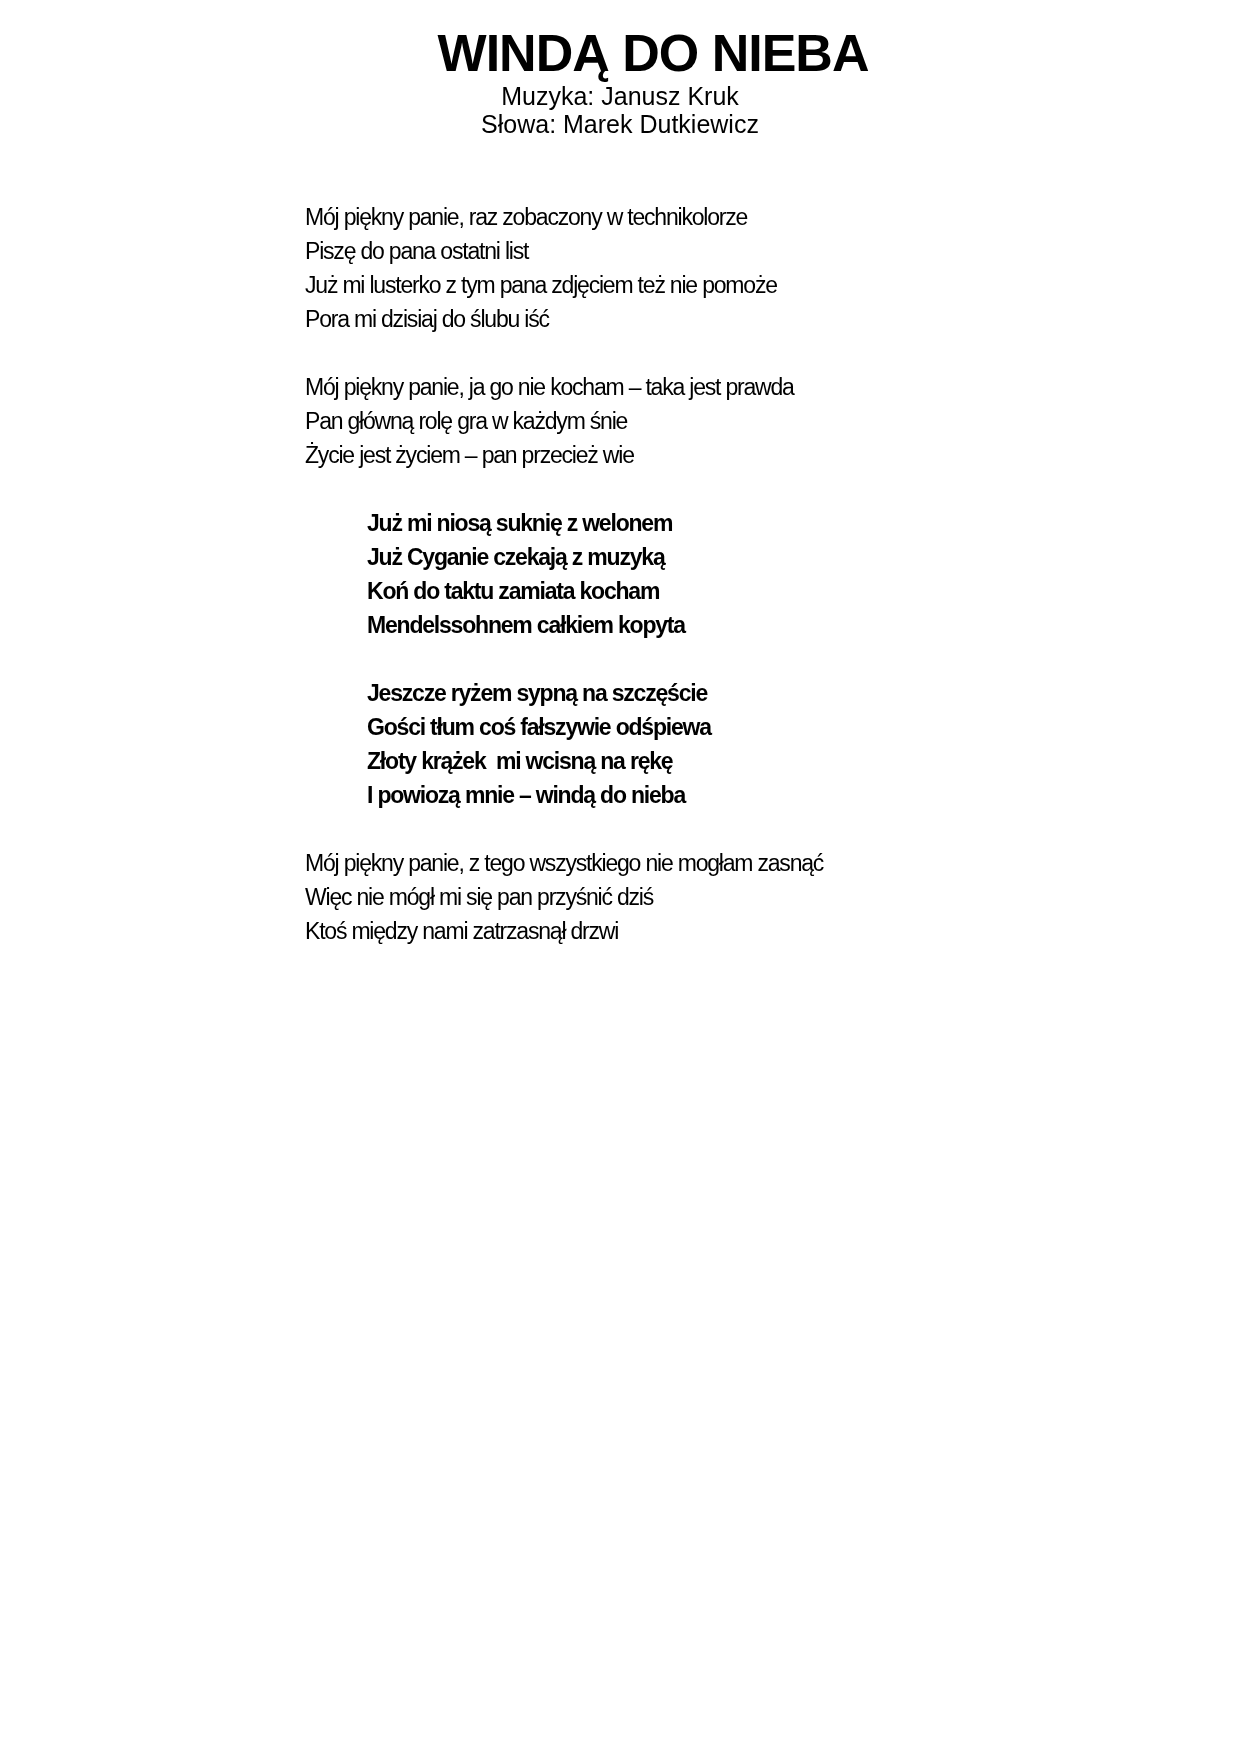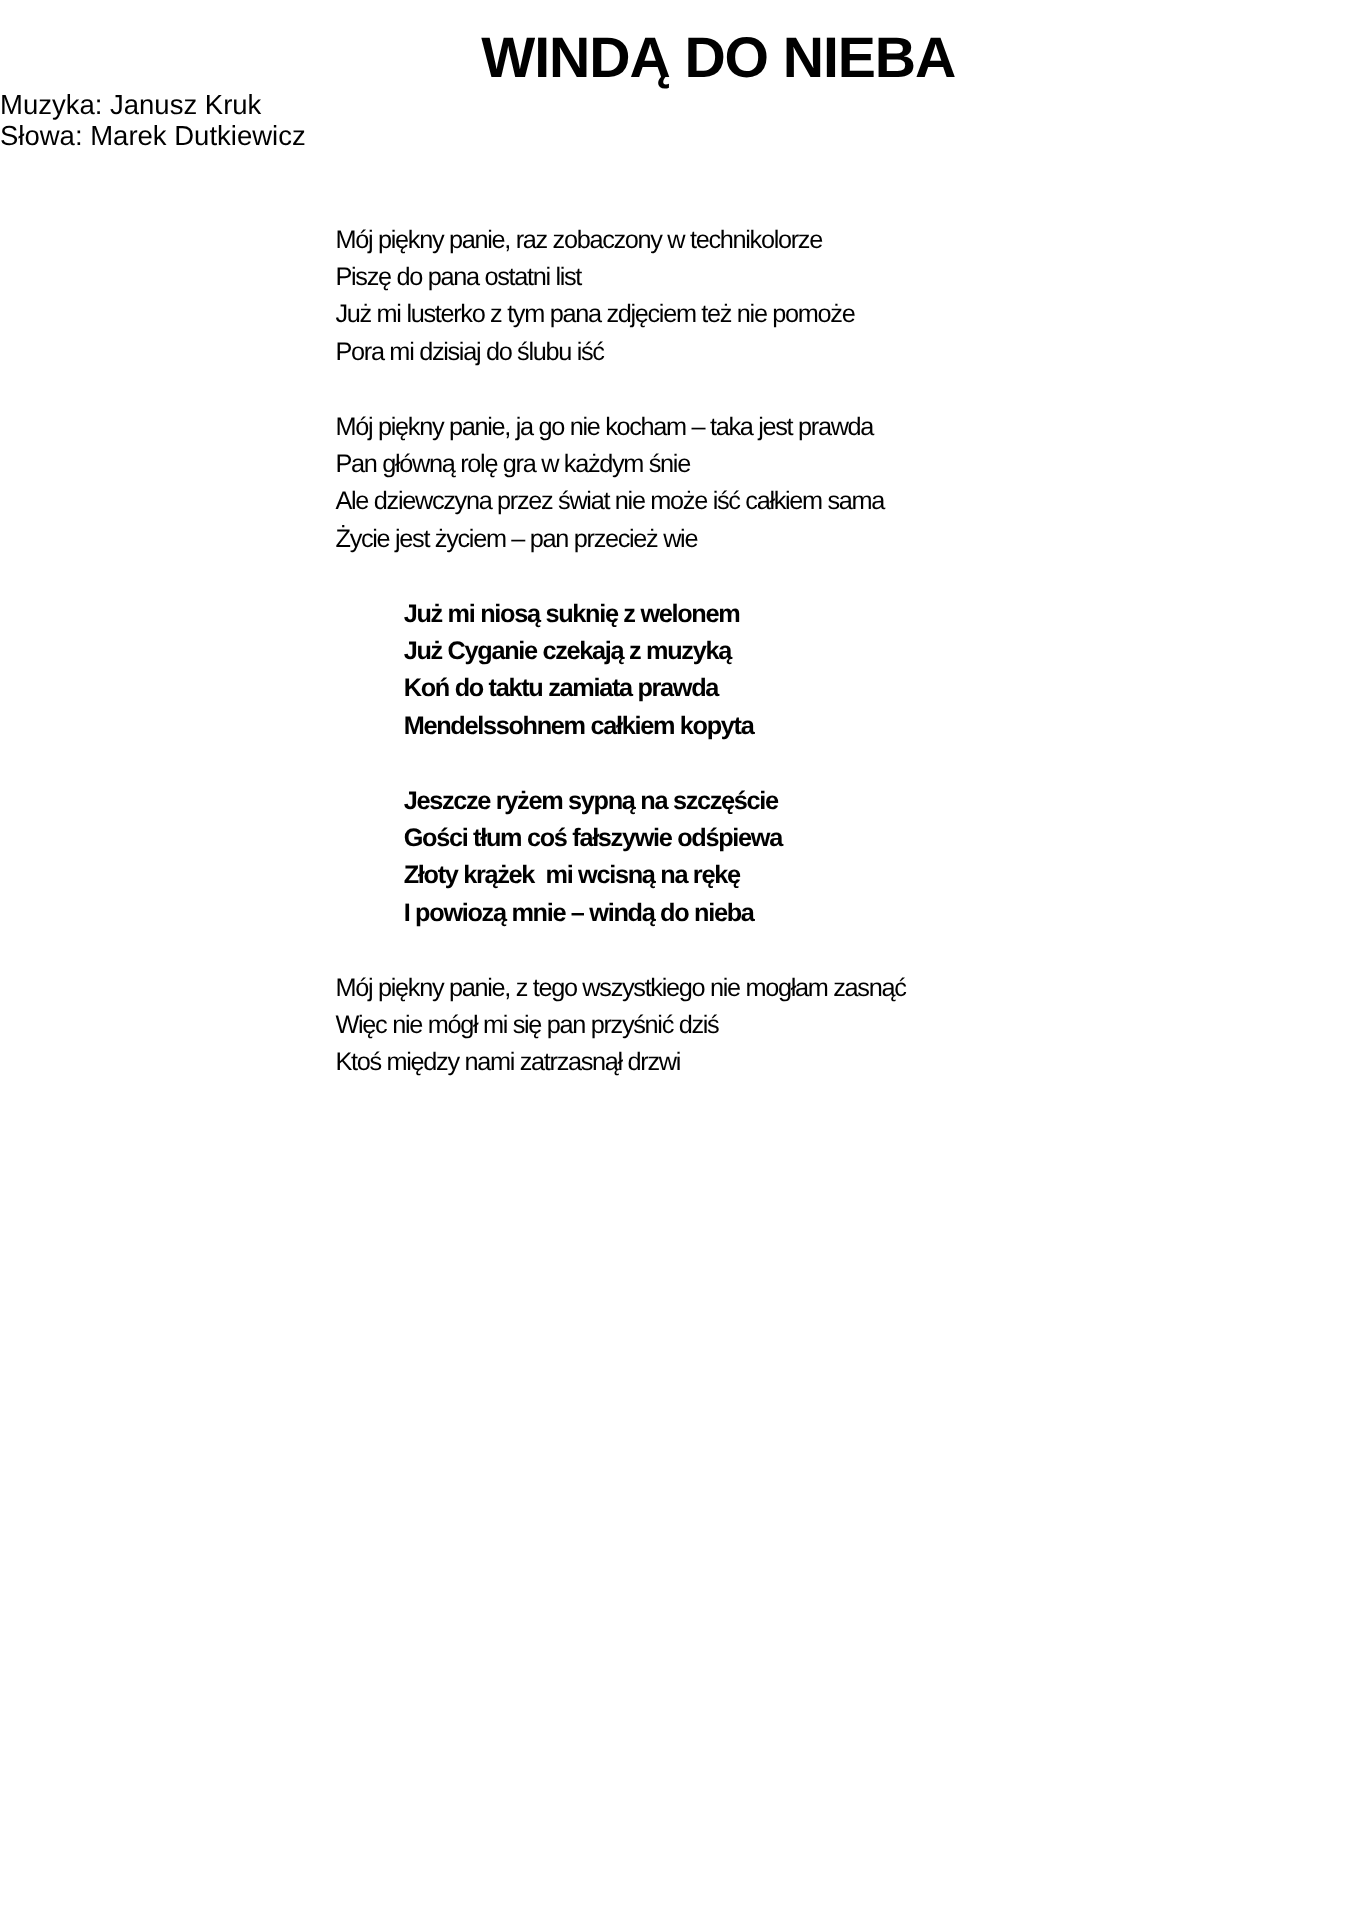--- a/index.html
+++ b/index.html
@@ -22,21 +22,21 @@
     padding-top: 24px;
     text-align: center;
     font-size: 52px;
     line-height: 58px;
     font-weight: 700;
     letter-spacing: -1px;
     transform: translateX(33px);
     white-space: pre;
   }
   .credits {
-    text-align: left;
+    text-align: center;
     font-size: 25px;
     line-height: 28px;
     font-weight: 400;
   }
   .credit-line {
     white-space: pre;
   }
   .lyrics {
     margin-top: 62px;
   }
@@ -71,28 +71,27 @@
     <div class="stanza">
       <div class="lyric-line">Mój piękny panie, raz zobaczony w technikolorze</div>
       <div class="lyric-line">Piszę do pana ostatni list</div>
       <div class="lyric-line">Już mi lusterko z tym pana zdjęciem też nie pomoże</div>
       <div class="lyric-line">Pora mi dzisiaj do ślubu iść</div>
     </div>
 
     <div class="stanza">
       <div class="lyric-line">Mój piękny panie, ja go nie kocham – taka jest prawda</div>
       <div class="lyric-line">Pan główną rolę gra w każdym śnie</div>
-      <div class="lyric-line">Ale dziewczyna przez świat nie może iść całkiem sama</div>
       <div class="lyric-line">Życie jest życiem – pan przecież wie</div>
     </div>
 
     <div class="stanza indented">
       <div class="lyric-line">Już mi niosą suknię z welonem</div>
       <div class="lyric-line">Już Cyganie czekają z muzyką</div>
-      <div class="lyric-line">Koń do taktu zamiata prawda</div>
+      <div class="lyric-line">Koń do taktu zamiata kocham</div>
       <div class="lyric-line">Mendelssohnem całkiem kopyta</div>
     </div>
 
     <div class="stanza indented">
       <div class="lyric-line">Jeszcze ryżem sypną na szczęście</div>
       <div class="lyric-line">Gości tłum coś fałszywie odśpiewa</div>
       <div class="lyric-line">Złoty krążek  mi wcisną na rękę</div>
       <div class="lyric-line">I powiozą mnie – windą do nieba</div>
     </div>
 

